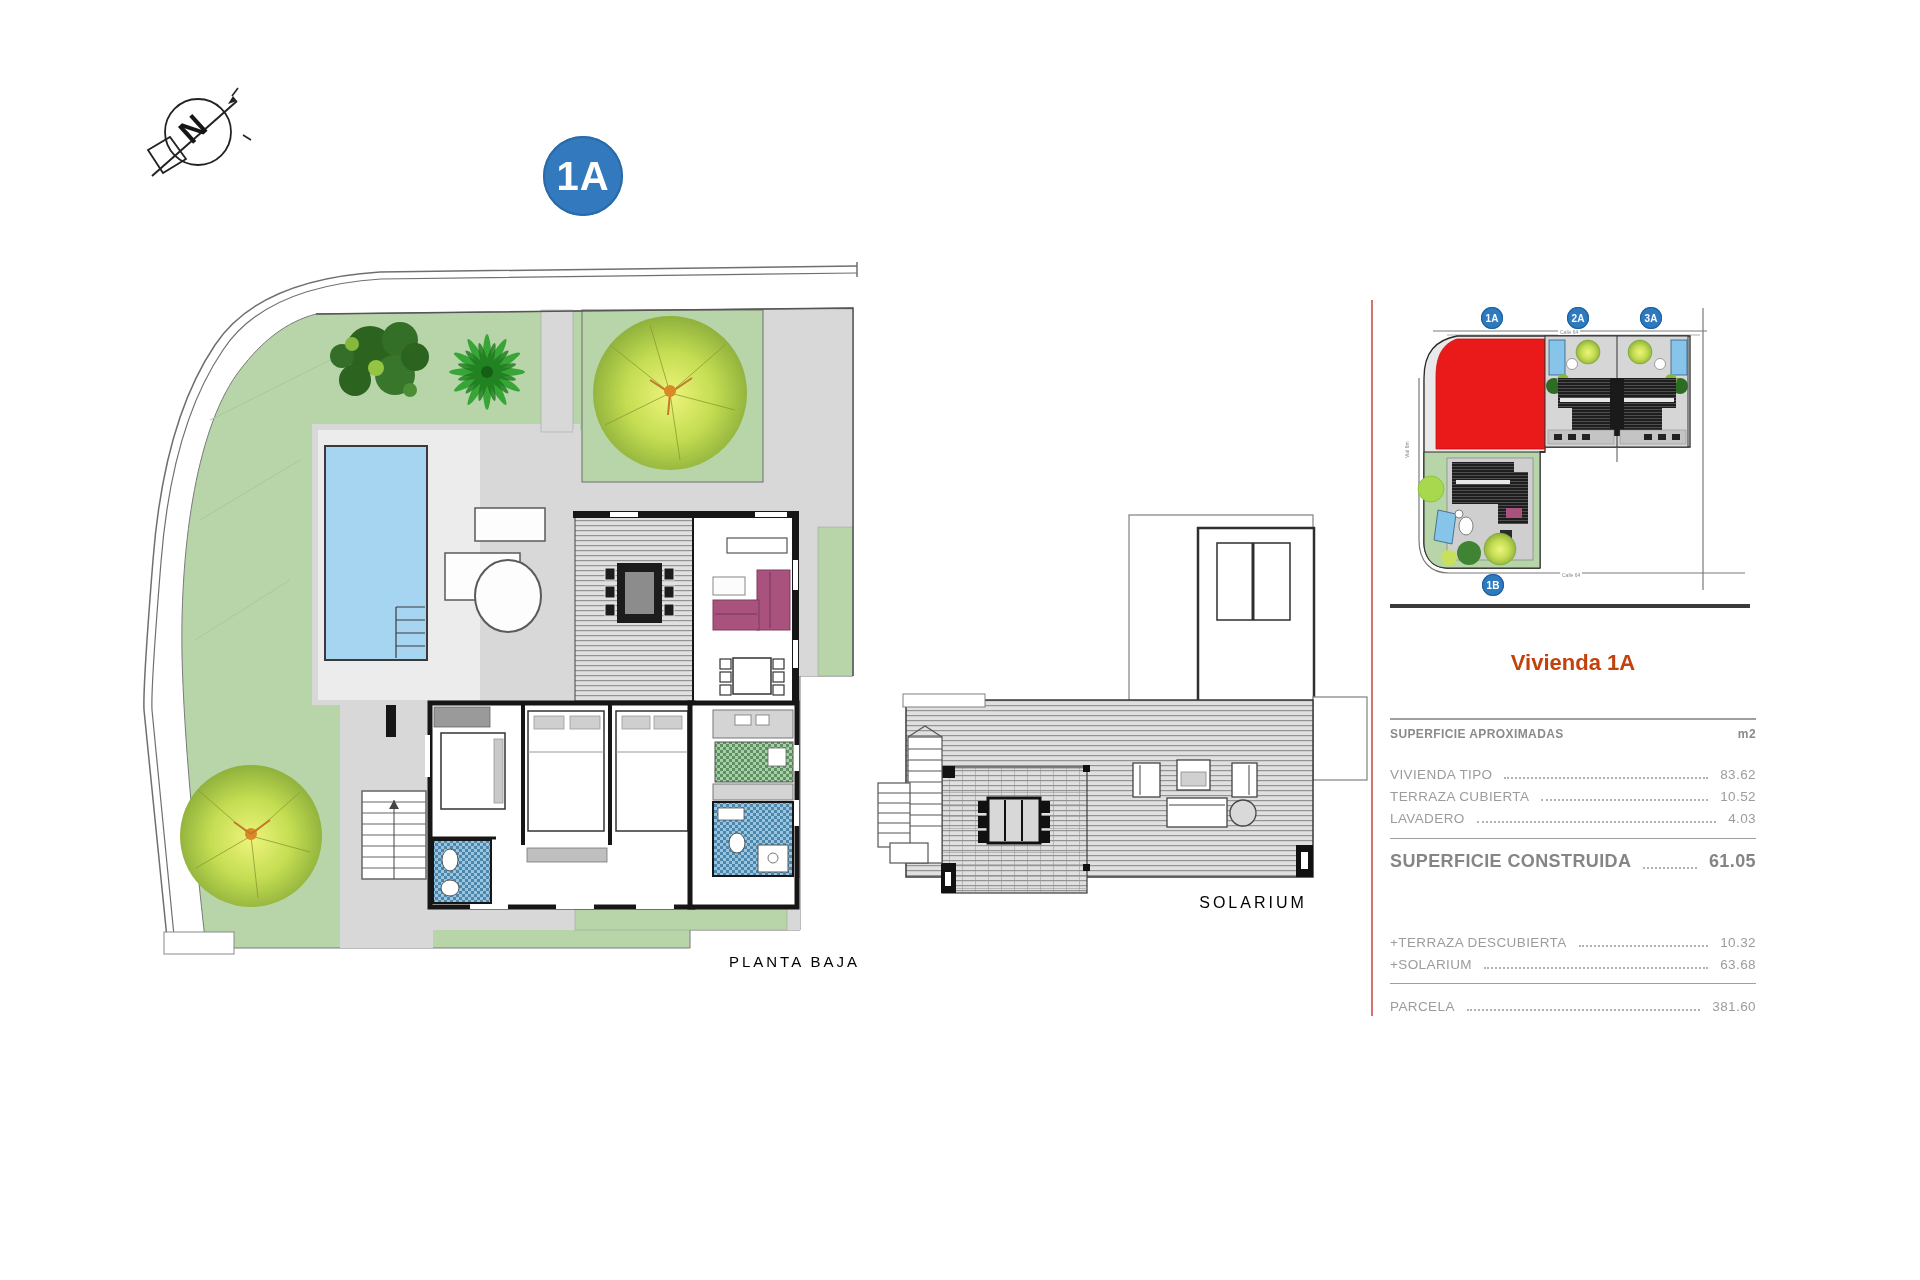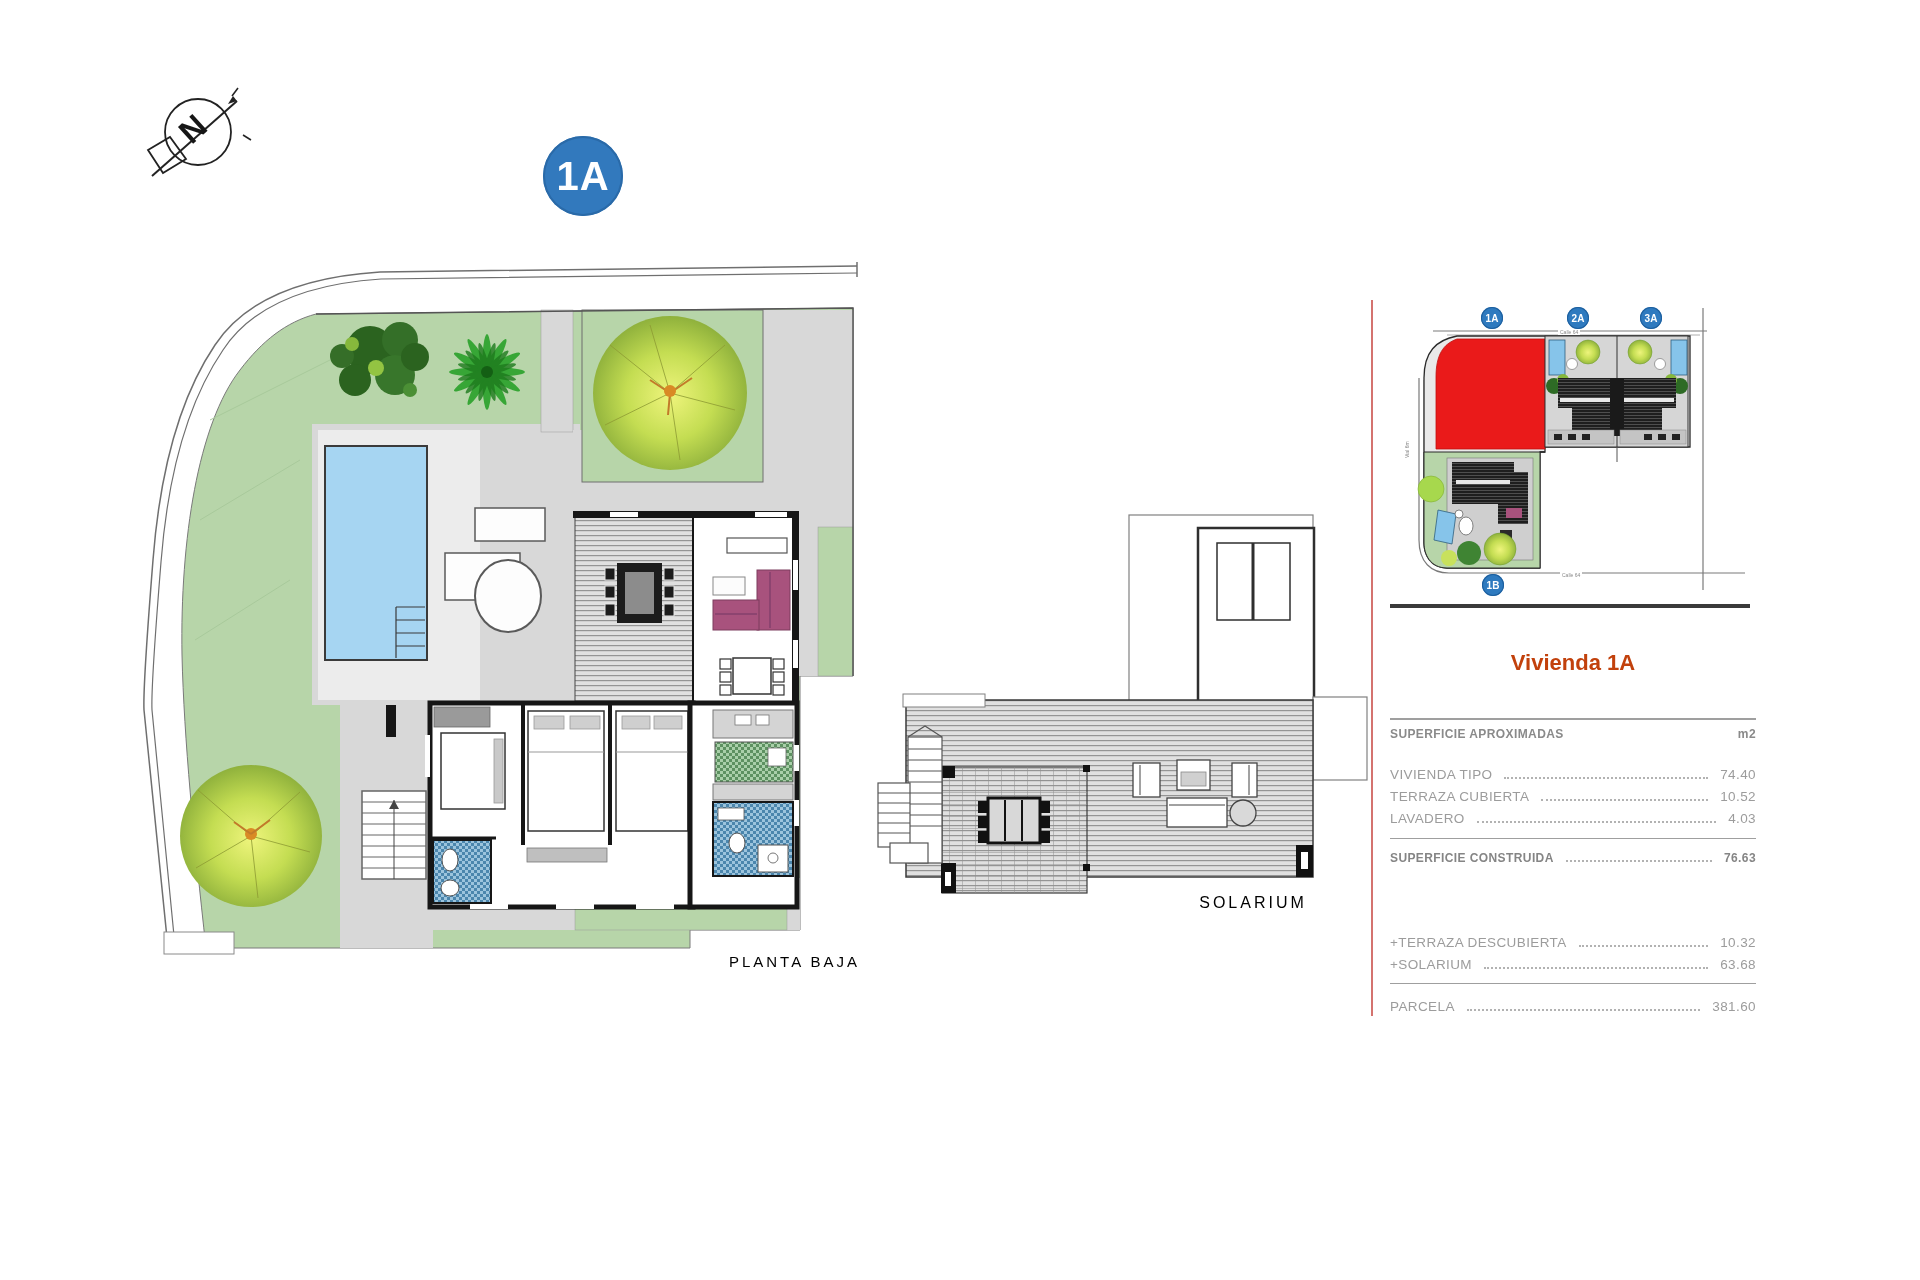--- a/index.html
+++ b/index.html
@@ -36,21 +36,21 @@
   
   .panel-title{position:absolute;left:1390px;top:650px;width:366px;text-align:center;
     font-size:22px;font-weight:bold;color:#c2410c;}
   .panel{position:absolute;left:1390px;top:712px;width:366px;height:312px;font-size:13.5px;color:#9c9c9c;}
   .rule{position:absolute;left:0;width:100%;border-top:2px solid #9f9f9f;}
   .rule.thin{border-top-width:1.5px;}
   .trow{position:absolute;left:0;width:100%;display:flex;align-items:flex-end;letter-spacing:0.4px;gap:8px;}
   .trow .lbl{white-space:nowrap;}
   .trow .dots{flex:1 1 auto;border-bottom:2px dotted #b2b2b2;margin:0 4px;transform:translateY(-3px);}
   .trow .val{white-space:nowrap;text-align:right;}
-  .trow.bold{font-weight:bold;color:#858585;font-size:12px;}
+  .trow.bold{font-weight:bold;color:#858585;font-size:18px;}
   .thead{position:absolute;left:0;width:100%;display:flex;justify-content:space-between;
     font-weight:bold;color:#8a8a8a;font-size:12px;letter-spacing:0.4px;}
 </style>
 </head>
 <body>
 
 <div class="canvas">
 
 <svg width="1920" height="1280" viewBox="0 0 1920 1280">
   <defs>
@@ -449,39 +449,39 @@
   <div class="panel">
     <div class="rule" style="top:6px;"></div>
     <div class="thead" style="top:15px;">
       <span>SUPERFICIE APROXIMADAS</span>
       <span>m2</span>
     </div>
 
     <div class="trow" style="top:55px;">
       <span class="lbl">VIVIENDA TIPO</span>
       <span class="dots"></span>
-      <span class="val">74.40</span>
+      <span class="val">83.62</span>
     </div>
     <div class="trow" style="top:77px;">
       <span class="lbl">TERRAZA CUBIERTA</span>
       <span class="dots"></span>
       <span class="val">10.52</span>
     </div>
     <div class="trow" style="top:99px;">
       <span class="lbl">LAVADERO</span>
       <span class="dots"></span>
       <span class="val">4.03</span>
     </div>
 
     <div class="rule thin" style="top:126px;"></div>
 
     <div class="trow bold" style="top:139px;">
       <span class="lbl">SUPERFICIE CONSTRUIDA</span>
       <span class="dots"></span>
-      <span class="val">76.63</span>
+      <span class="val">61.05</span>
     </div>
 
     <div class="trow" style="top:223px;">
       <span class="lbl">+TERRAZA DESCUBIERTA</span>
       <span class="dots"></span>
       <span class="val">10.32</span>
     </div>
     <div class="trow" style="top:245px;">
       <span class="lbl">+SOLARIUM</span>
       <span class="dots"></span>

